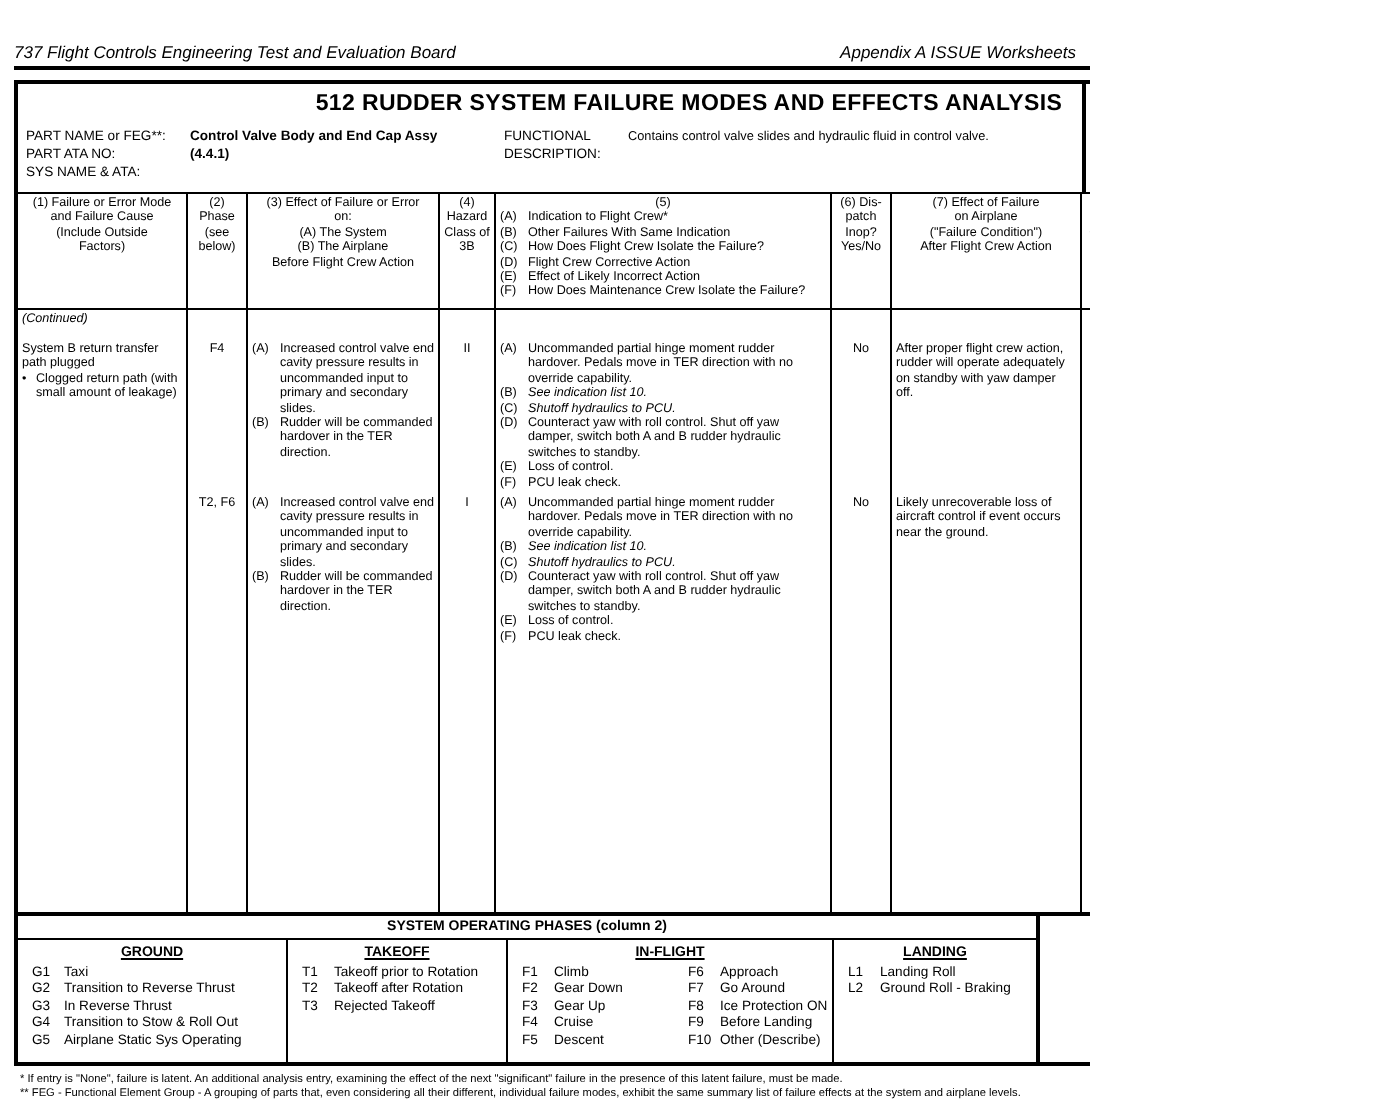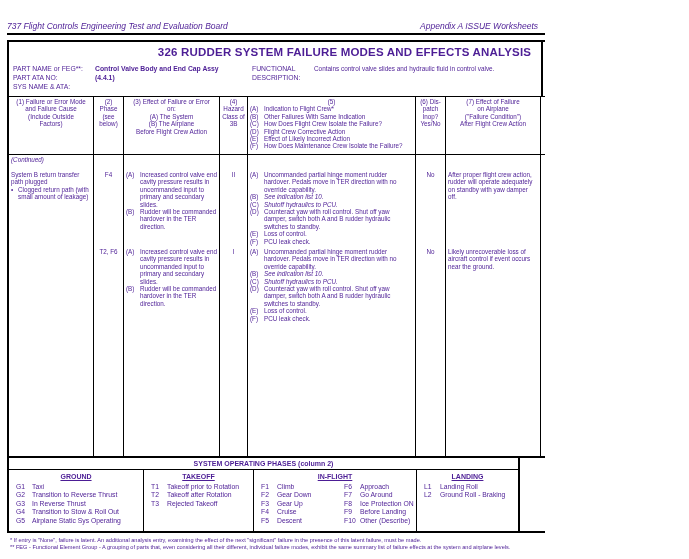--- a/index.html
+++ b/index.html
@@ -1,16 +1,16 @@
 <!DOCTYPE html>
 <html><head>
 <meta charset="utf-8">
 <style>
   html,body{margin:0;padding:0;background:#fff;}
-  .sheet{position:relative;width:545px;height:559px;background:#fff;color:#4c1d95;
+  .sheet{position:relative;width:545px;height:559px;background:#fff;color:#000000;
          font-family:"Liberation Sans", sans-serif;overflow:hidden;}
   
   .runhead{position:absolute;top:21px;left:7px;right:7px;display:flex;justify-content:space-between;
            font-size:8.5px;font-style:italic;}
   .rule{position:absolute;top:33px;left:7px;width:675px;height:2px;background:#000;}
   
   .tbl{position:absolute;top:40px;left:7px;width:675px;height:493px;border:2px solid #000;
        box-sizing:border-box;display:flex;flex-direction:column;}
   
   .headband{position:relative;height:54px;border-bottom:1px solid #000;flex:0 0 auto;}
@@ -79,21 +79,21 @@
 
   <div class="runhead">
     <span>737 Flight Controls Engineering Test and Evaluation Board</span>
     <span>Appendix A   ISSUE Worksheets</span>
   </div>
   <div class="rule"></div>
 
   <div class="tbl">
 
     <div class="headband">
-      <div class="title">326 RUDDER SYSTEM FAILURE MODES AND EFFECTS ANALYSIS</div>
+      <div class="title">512 RUDDER SYSTEM FAILURE MODES AND EFFECTS ANALYSIS</div>
       <div class="partinfo">
         <div class="pi-row">
           <span class="lbl">PART NAME or FEG**:</span>
           <span class="val">Control Valve Body and End Cap Assy</span>
         </div>
         <div class="pi-row">
           <span class="lbl">PART ATA NO:</span>
           <span class="val">(4.4.1)</span>
         </div>
         <div class="pi-row">

